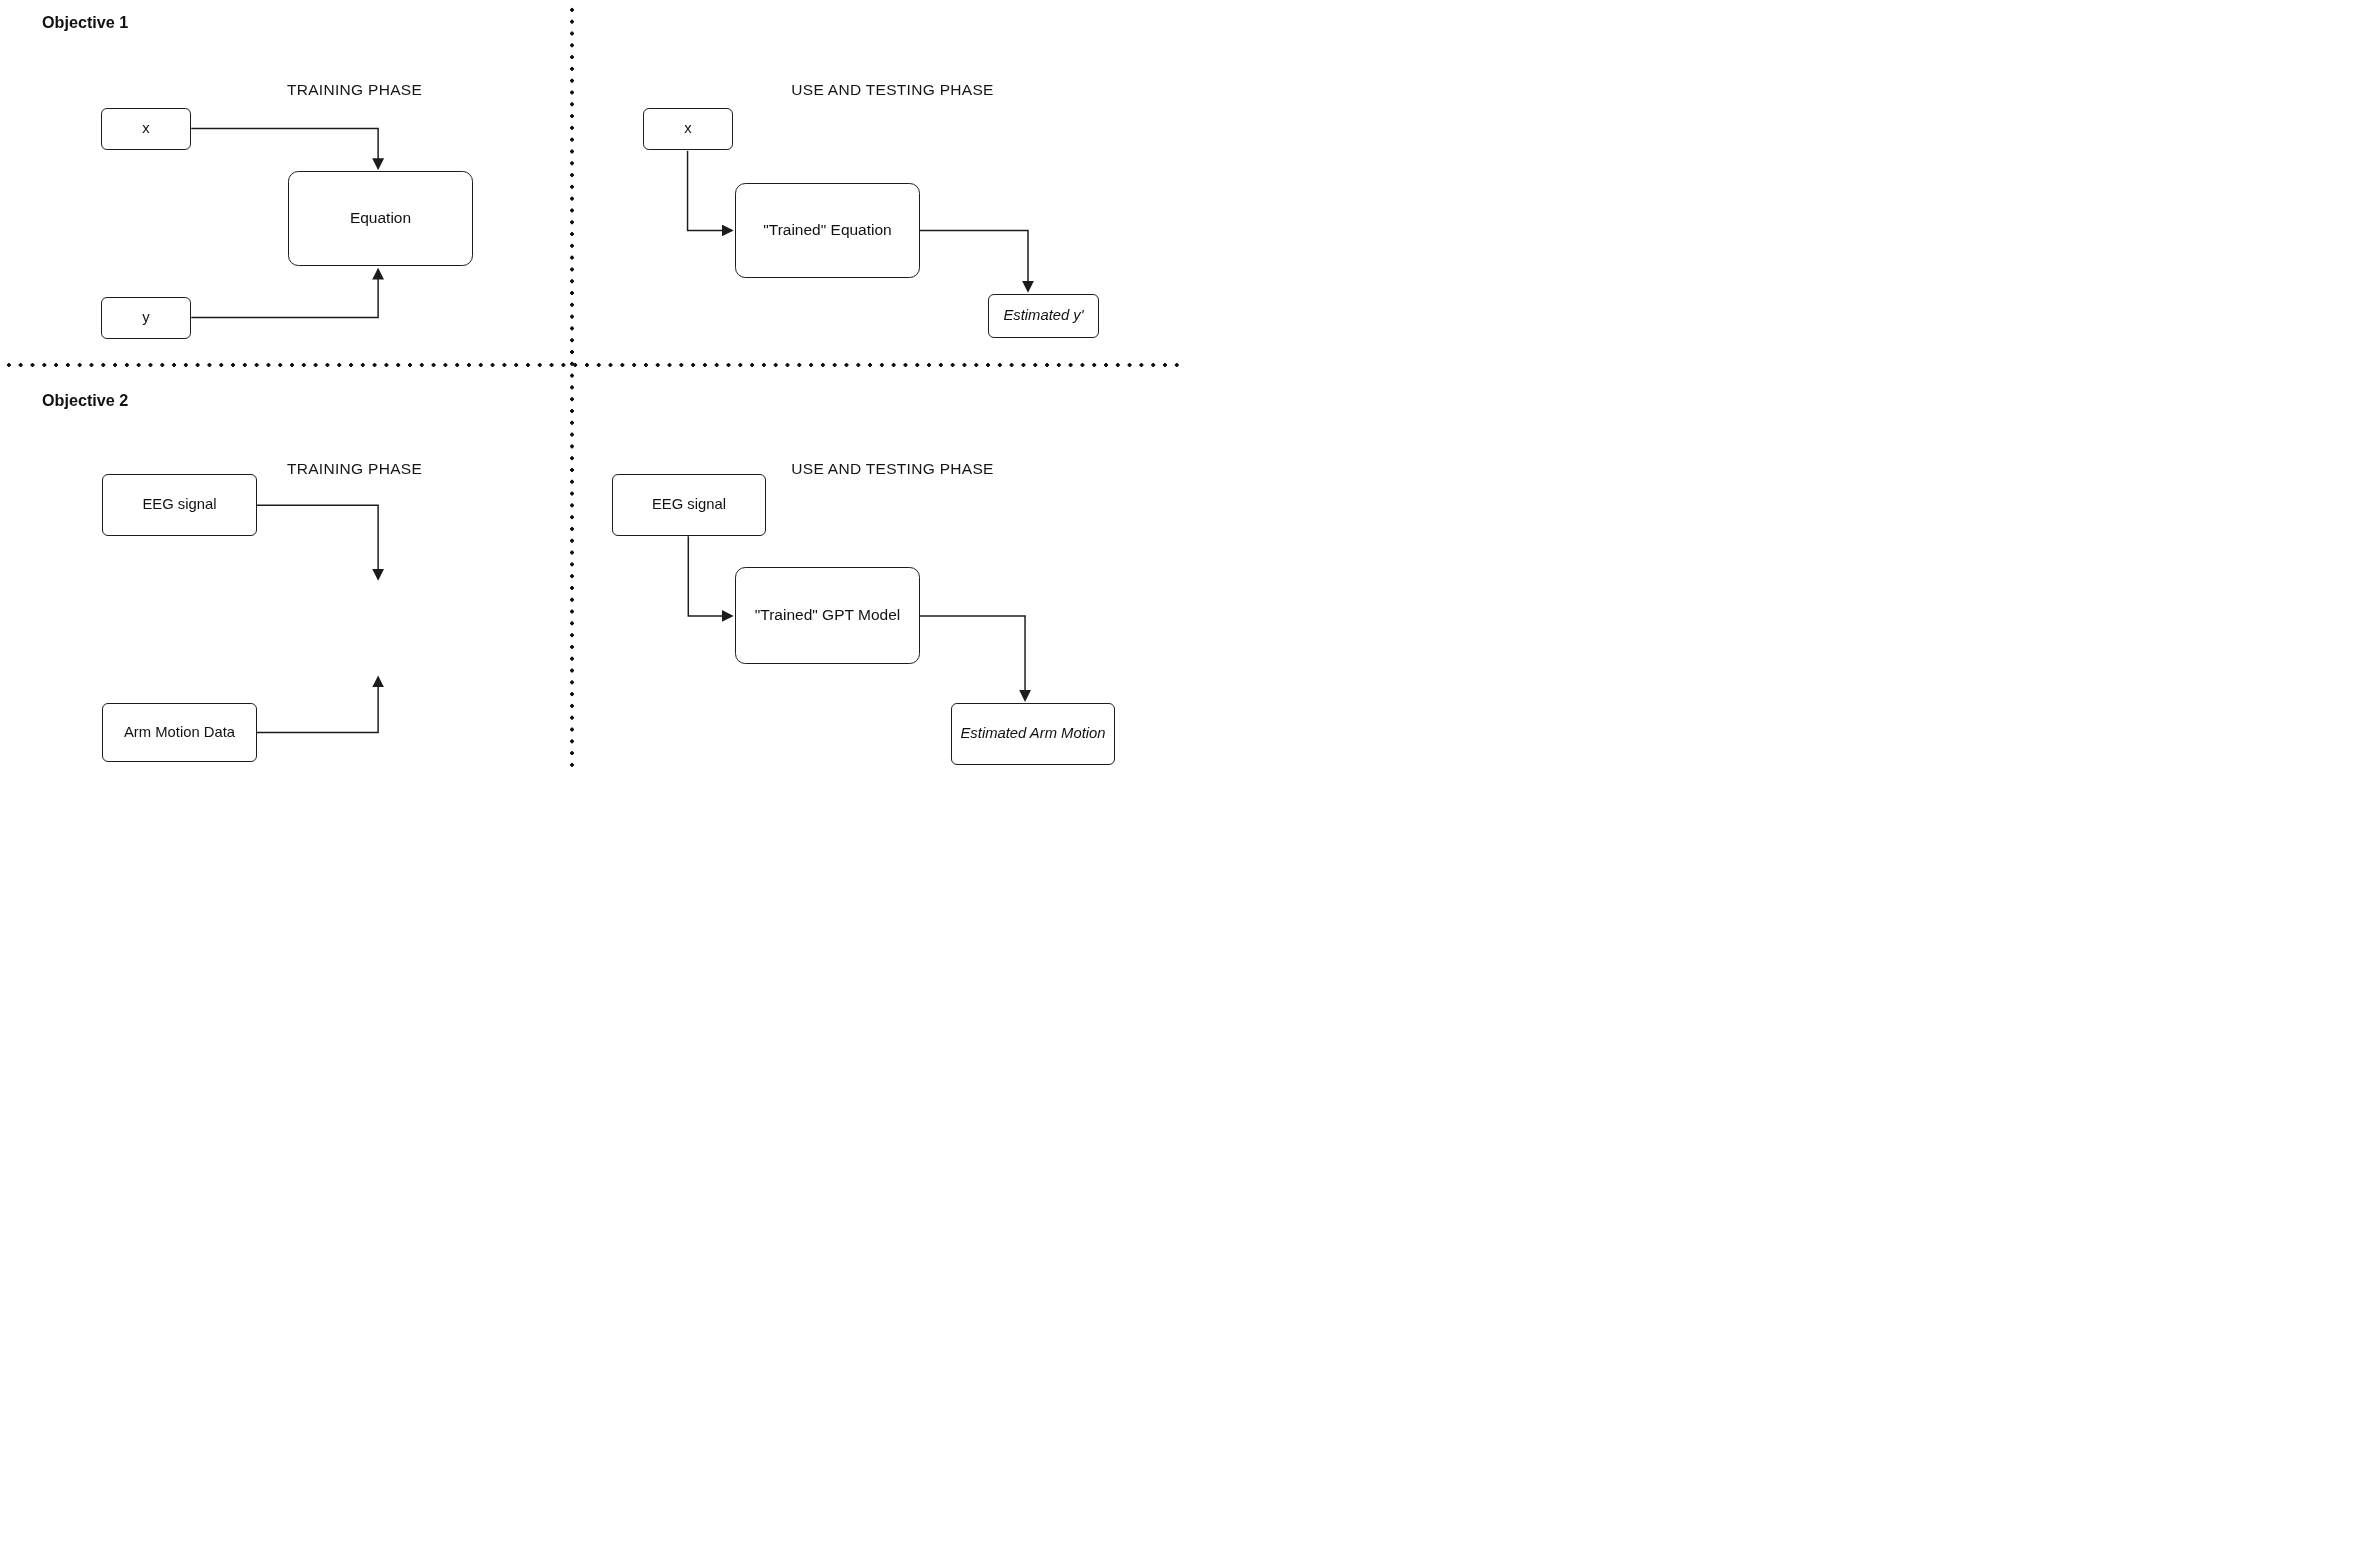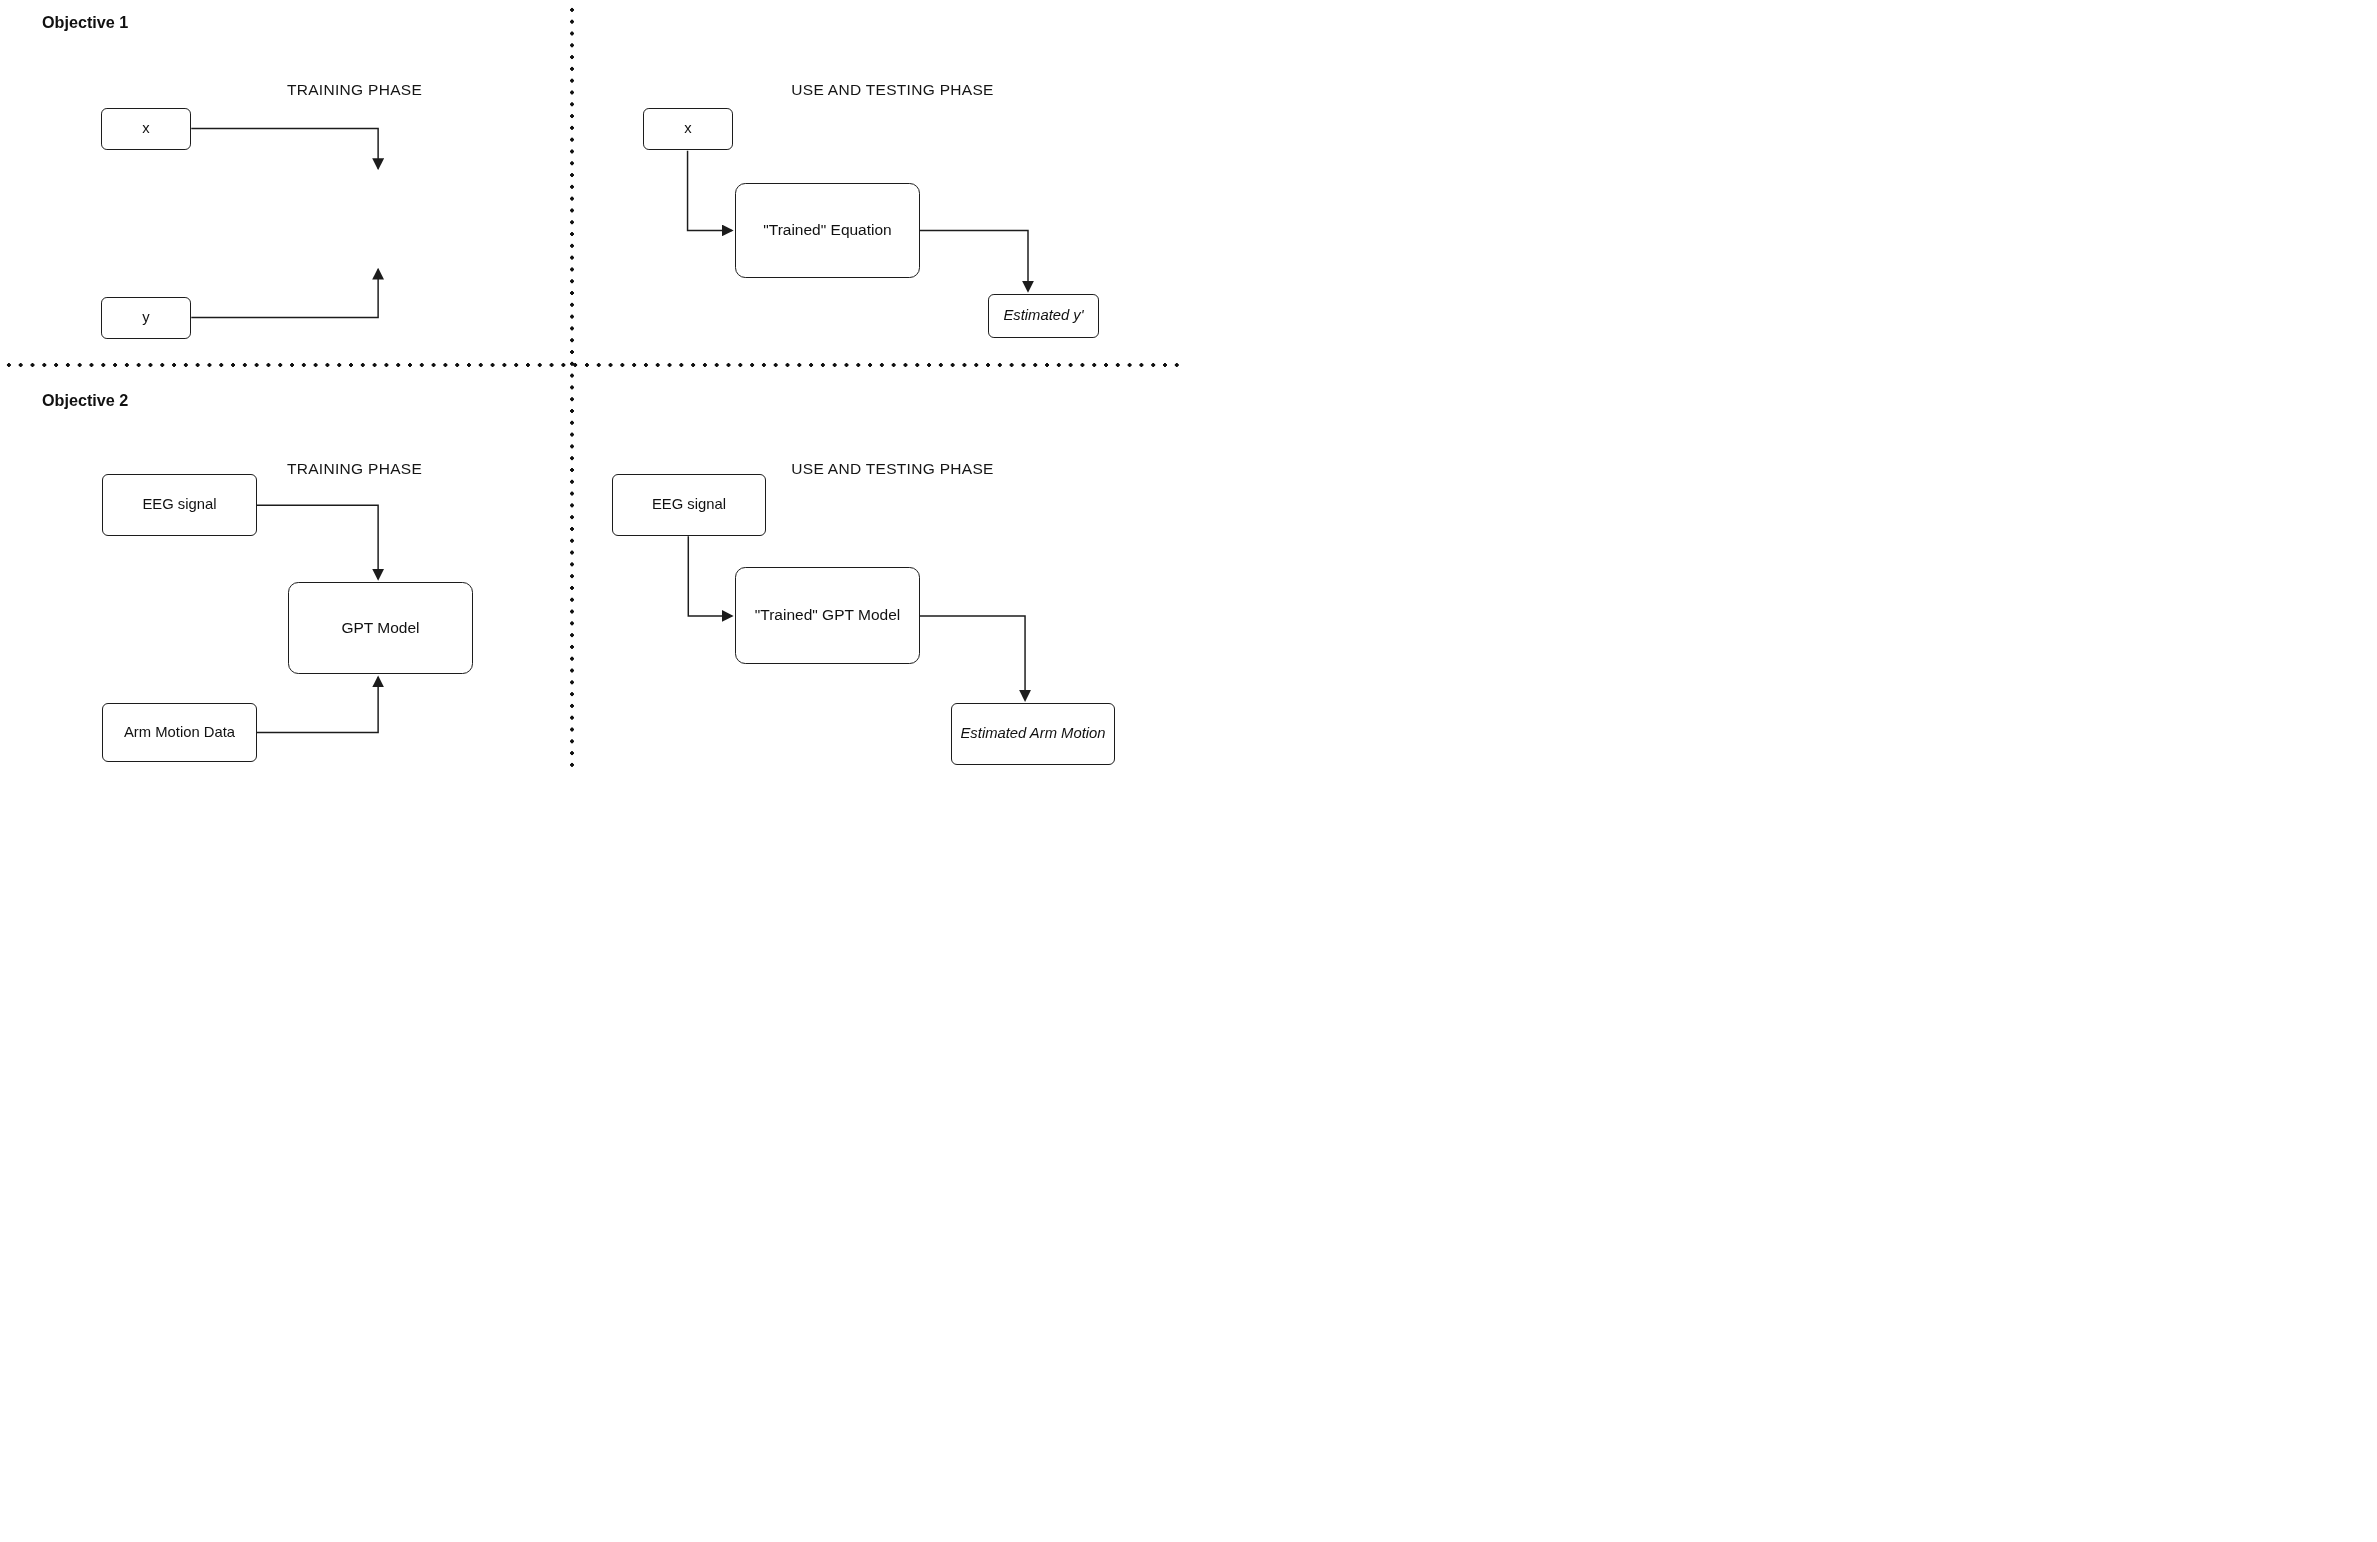--- a/index.html
+++ b/index.html
@@ -48,28 +48,28 @@
       <path d="M931 204 V312 H991" marker-end="url(#arrow)"></path>
       <path d="M1245 312 H1392 V394" marker-end="url(#arrow)"></path>
       <path d="M348 684 H512 V784" marker-end="url(#arrow)"></path>
       <path d="M348 992 H512 V917" marker-end="url(#arrow)"></path>
       <path d="M932 726 V834 H991" marker-end="url(#arrow)"></path>
       <path d="M1245 834 H1388 V948" marker-end="url(#arrow)"></path>
     </g>
   </svg>
 
   <div class="node sm" style="left:101px;top:108px;width:90px;height:42px;">x</div>
+  <div class="node lg" style="left:288px;top:171px;width:185px;height:95px;">Equation</div>
   <div class="node sm" style="left:101px;top:297px;width:90px;height:42px;">y</div>
 
   <div class="node sm" style="left:643px;top:108px;width:90px;height:42px;">x</div>
   <div class="node lg" style="left:735px;top:183px;width:185px;height:95px;">"Trained" Equation</div>
   <div class="node sm em" style="left:988px;top:294px;width:111px;height:44px;">Estimated y'</div>
 
   <div class="node md" style="left:102px;top:474px;width:155px;height:62px;">EEG signal</div>
-  <div class="node lg" style="left:288px;top:582px;width:185px;height:92px;">GPT Model</div>
   <div class="node md" style="left:102px;top:703px;width:155px;height:59px;">Arm Motion Data</div>
 
   <div class="node md" style="left:612px;top:474px;width:154px;height:62px;">EEG signal</div>
   <div class="node lg" style="left:735px;top:567px;width:185px;height:97px;">"Trained" GPT Model</div>
   <div class="node md em" style="left:951px;top:703px;width:164px;height:62px;">Estimated Arm Motion</div>
 
 </div>
 
 
 </body></html>

